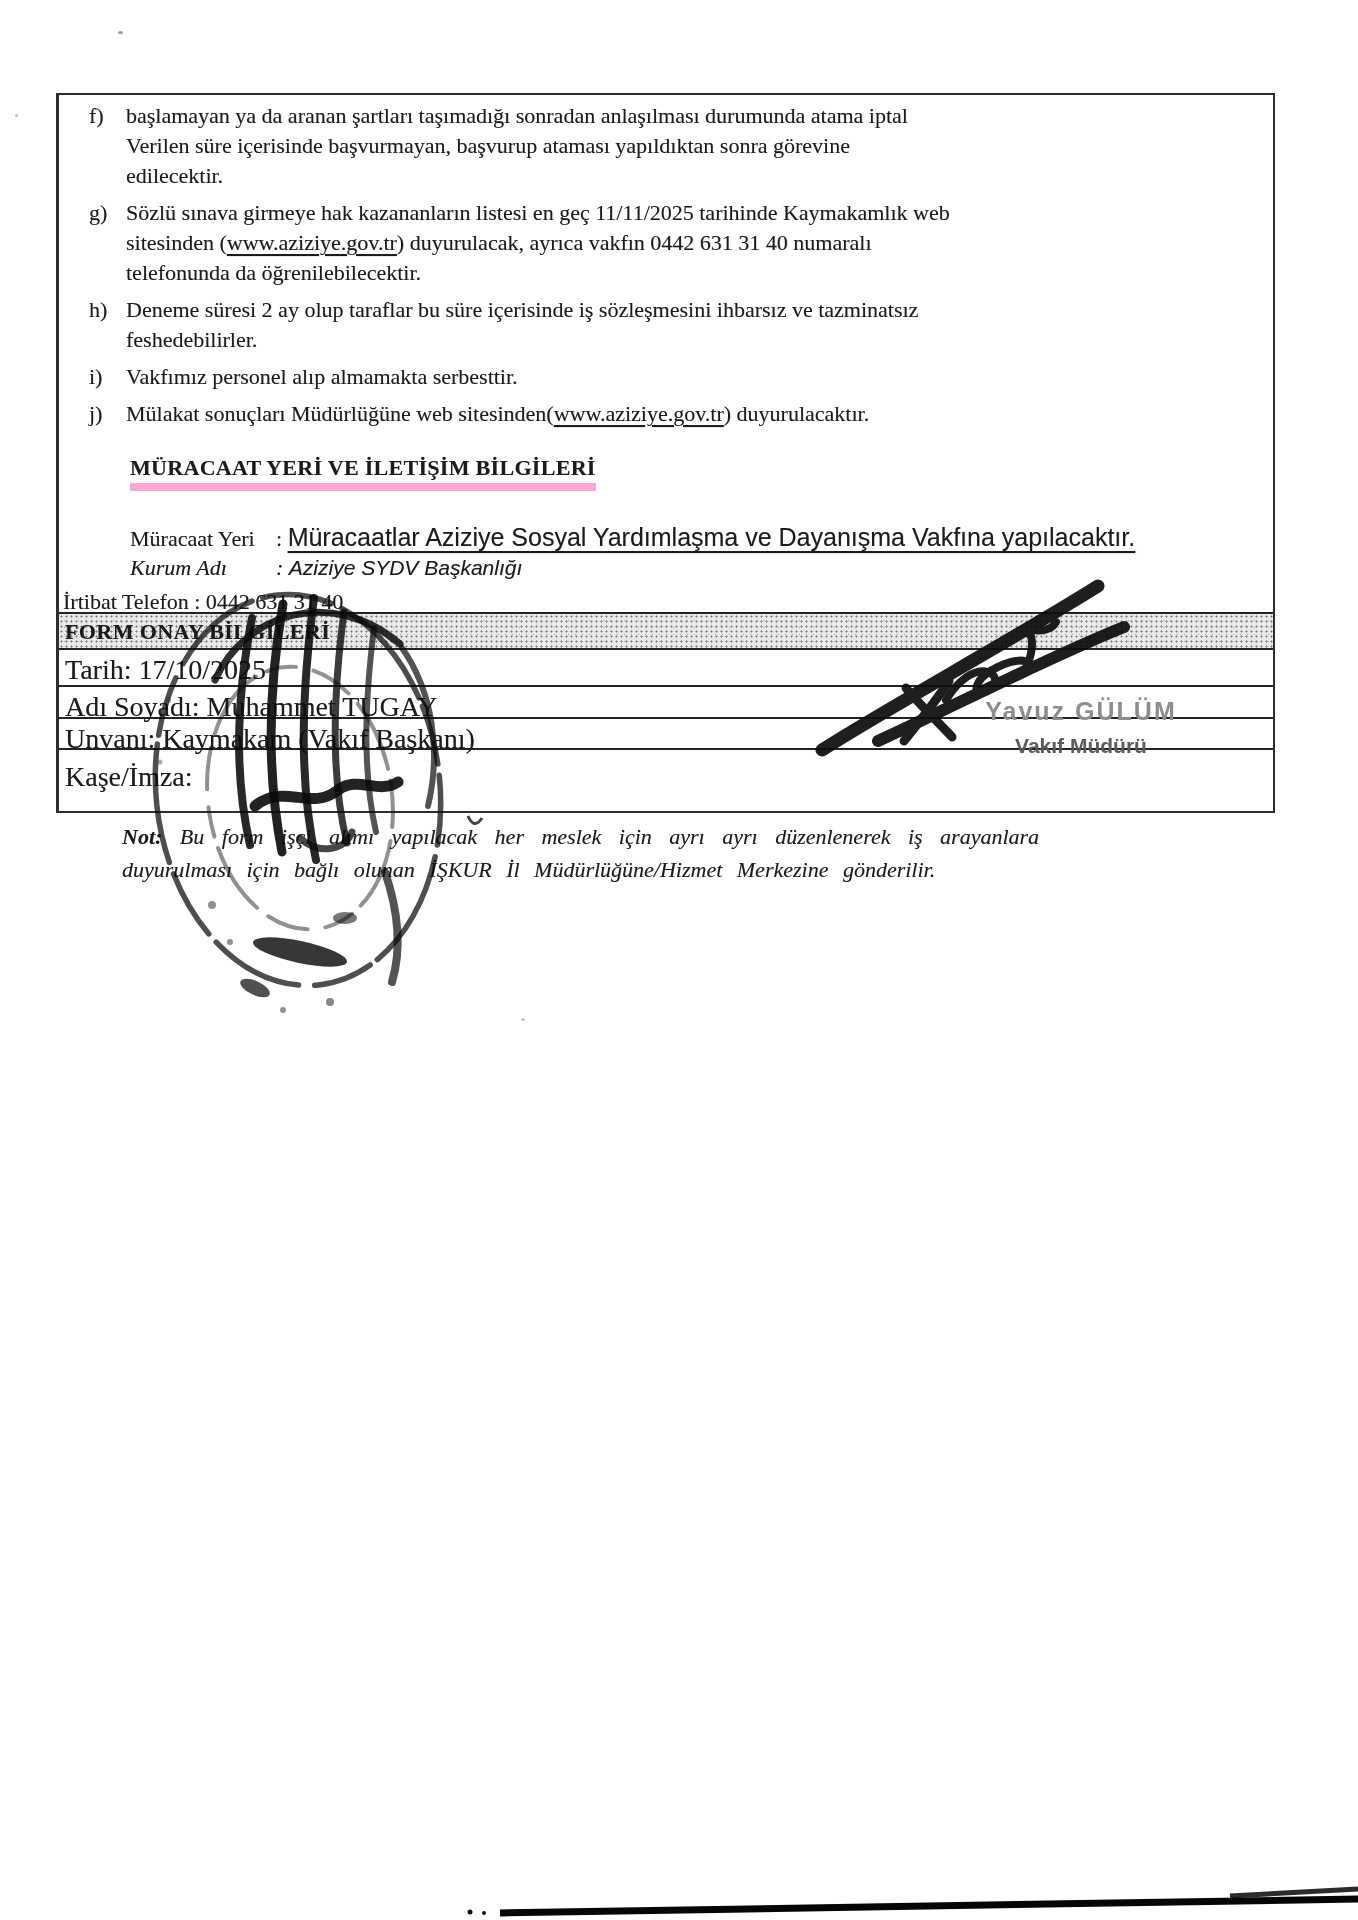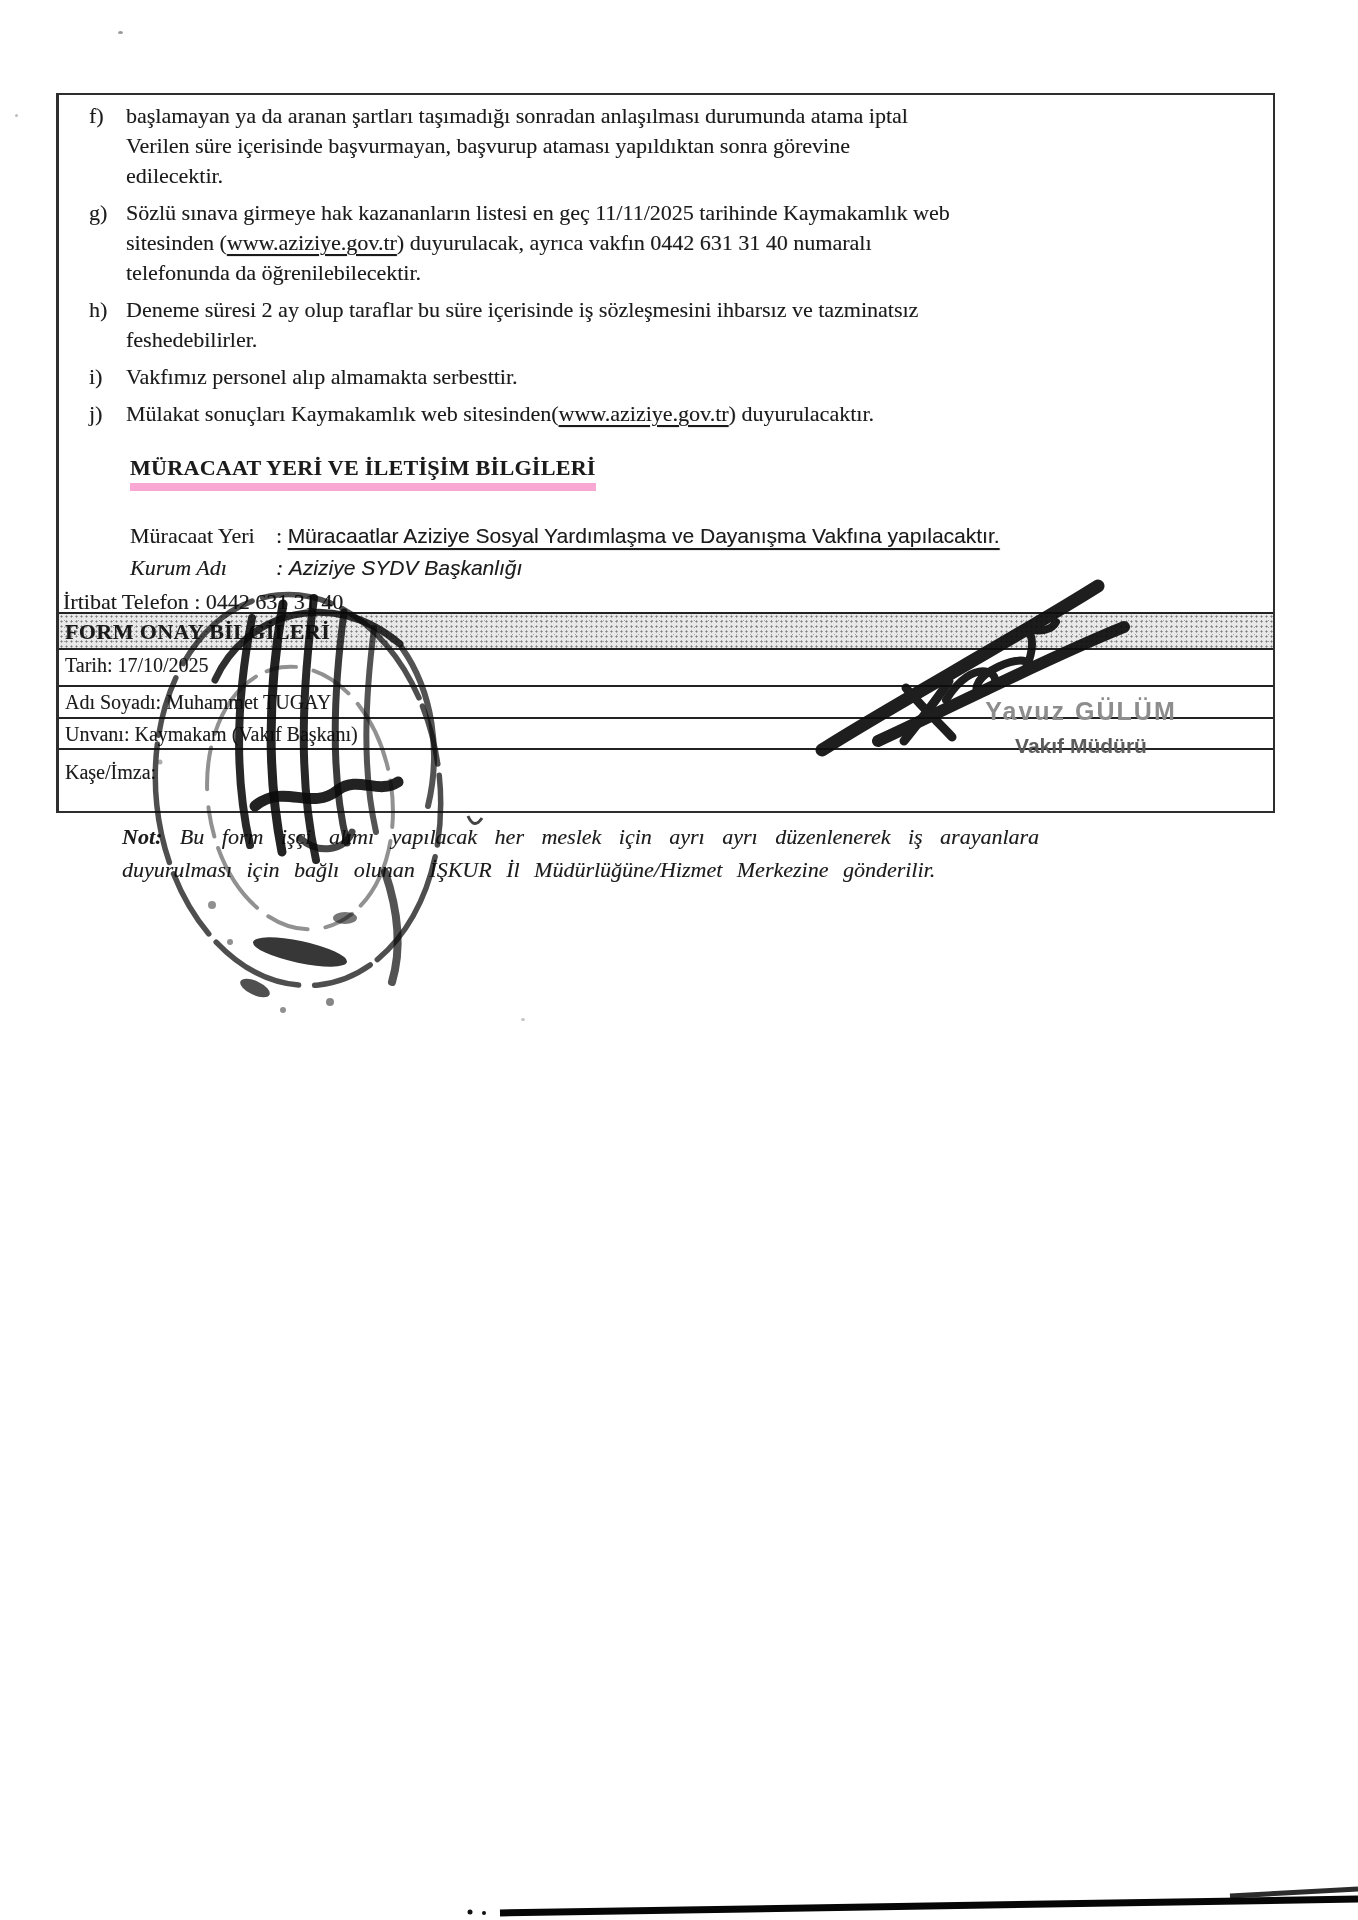--- a/index.html
+++ b/index.html
@@ -27,38 +27,38 @@
 
   .section-heading{
     position:absolute;left:71px;top:360px;
     font-size:22px;font-weight:bold;letter-spacing:.3px;
     border-bottom:8px solid #f9a8d4;padding-bottom:2px;
   }
 
   .contact-line{position:absolute;left:71px;font-size:22px;white-space:nowrap;}
   .contact-label{display:inline-block;width:146px;}
   .contact-value-sans{
-    font-family:"Liberation Sans","DejaVu Sans",sans-serif;font-size:21px;
+    font-family:"Liberation Sans","DejaVu Sans",sans-serif;font-size:25px;
     text-decoration:underline;text-decoration-thickness:2px;text-underline-offset:5px;
   }
   .contact-value-plain{font-family:"Liberation Sans","DejaVu Sans",sans-serif;font-size:21px;}
   .irtibat-line{position:absolute;left:4px;top:494px;font-size:22px;white-space:nowrap;}
 
   
   .onay-band{
     position:absolute;left:0;top:517px;width:100%;height:38px;
     border-top:2px solid #222;border-bottom:2px solid #222;
     background-color:#e9e9e9;
     background-image:radial-gradient(#7d7d7d 0.9px, transparent 1.15px),
                      radial-gradient(#a0a0a0 0.8px, transparent 1px);
     background-size:5px 5px,7px 7px;background-position:0 0,2px 3px;
   }
   .onay-band-text{font-size:22px;font-weight:bold;letter-spacing:.4px;padding:5px 0 0 6px;}
 
-  .trow{position:absolute;left:0;width:100%;border-bottom:2px solid #222;font-size:20px;}
+  .trow{position:absolute;left:0;width:100%;border-bottom:2px solid #222;font-size:28px;}
   .trow-inner{padding:4px 0 0 6px;white-space:nowrap;}
   .row-tarih{top:555px;height:37px;}
   .row-adi{top:592px;height:32px;}
   .row-unvan{top:624px;height:31px;}
   .row-kase{top:655px;height:65px;border-bottom:none;}
   .row-kase .trow-inner{padding-top:11px;}
 
   
   .approver-name{
     position:absolute;left:966px;top:697px;width:230px;text-align:center;
@@ -111,21 +111,21 @@
         <span class="rule-label">h)</span>
         <span class="rule-line">Deneme süresi 2 ay olup taraflar bu süre içerisinde iş sözleşmesini ihbarsız ve tazminatsız</span>
         <span class="rule-line">feshedebilirler.</span>
       </li>
       <li class="rule-item">
         <span class="rule-label">i)</span>
         <span class="rule-line">Vakfımız personel alıp almamakta serbesttir.</span>
       </li>
       <li class="rule-item">
         <span class="rule-label">j)</span>
-        <span class="rule-line"><span>Mülakat sonuçları Kaymakamlık web sitesinden(</span><span class="doclink">www.aziziye.gov.tr</span><span>) duyurulacaktır.</span></span>
+        <span class="rule-line"><span>Mülakat sonuçları Müdürlüğüne web sitesinden(</span><span class="doclink">www.aziziye.gov.tr</span><span>) duyurulacaktır.</span></span>
       </li>
     </ul>
 
     <div class="section-heading ink">MÜRACAAT YERİ VE İLETİŞİM BİLGİLERİ</div>
 
     <div class="contact-line ink" style="top:428px;">
       <span class="contact-label">Müracaat Yeri</span><span>:</span>
       <span class="contact-value-sans">Müracaatlar Aziziye Sosyal Yardımlaşma ve Dayanışma Vakfına yapılacaktır.</span>
     </div>
     <div class="contact-line ink" style="top:460px;font-style:italic;">

